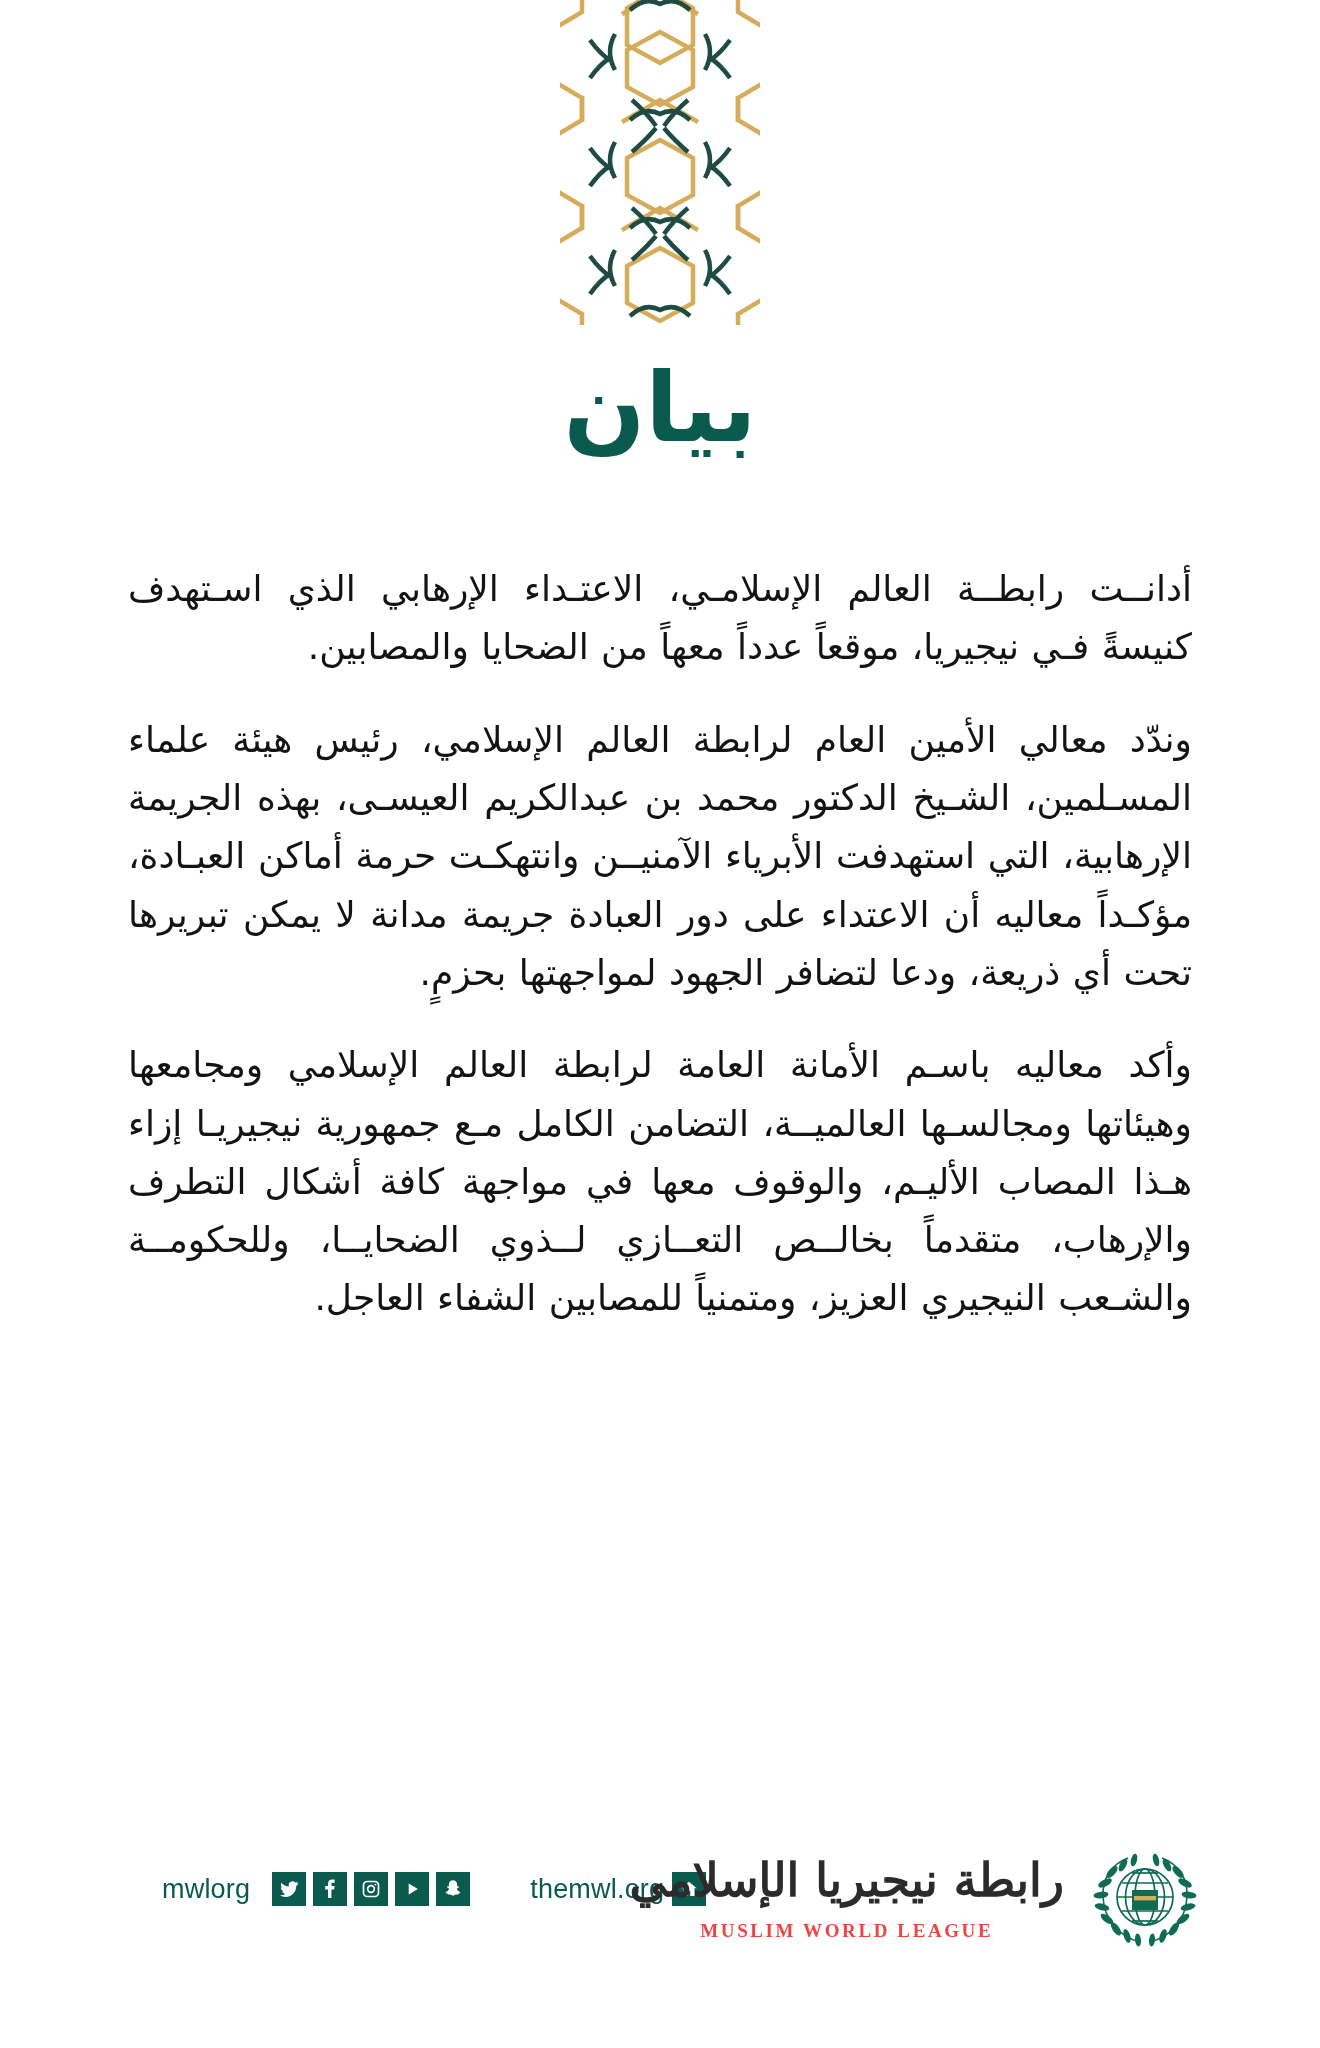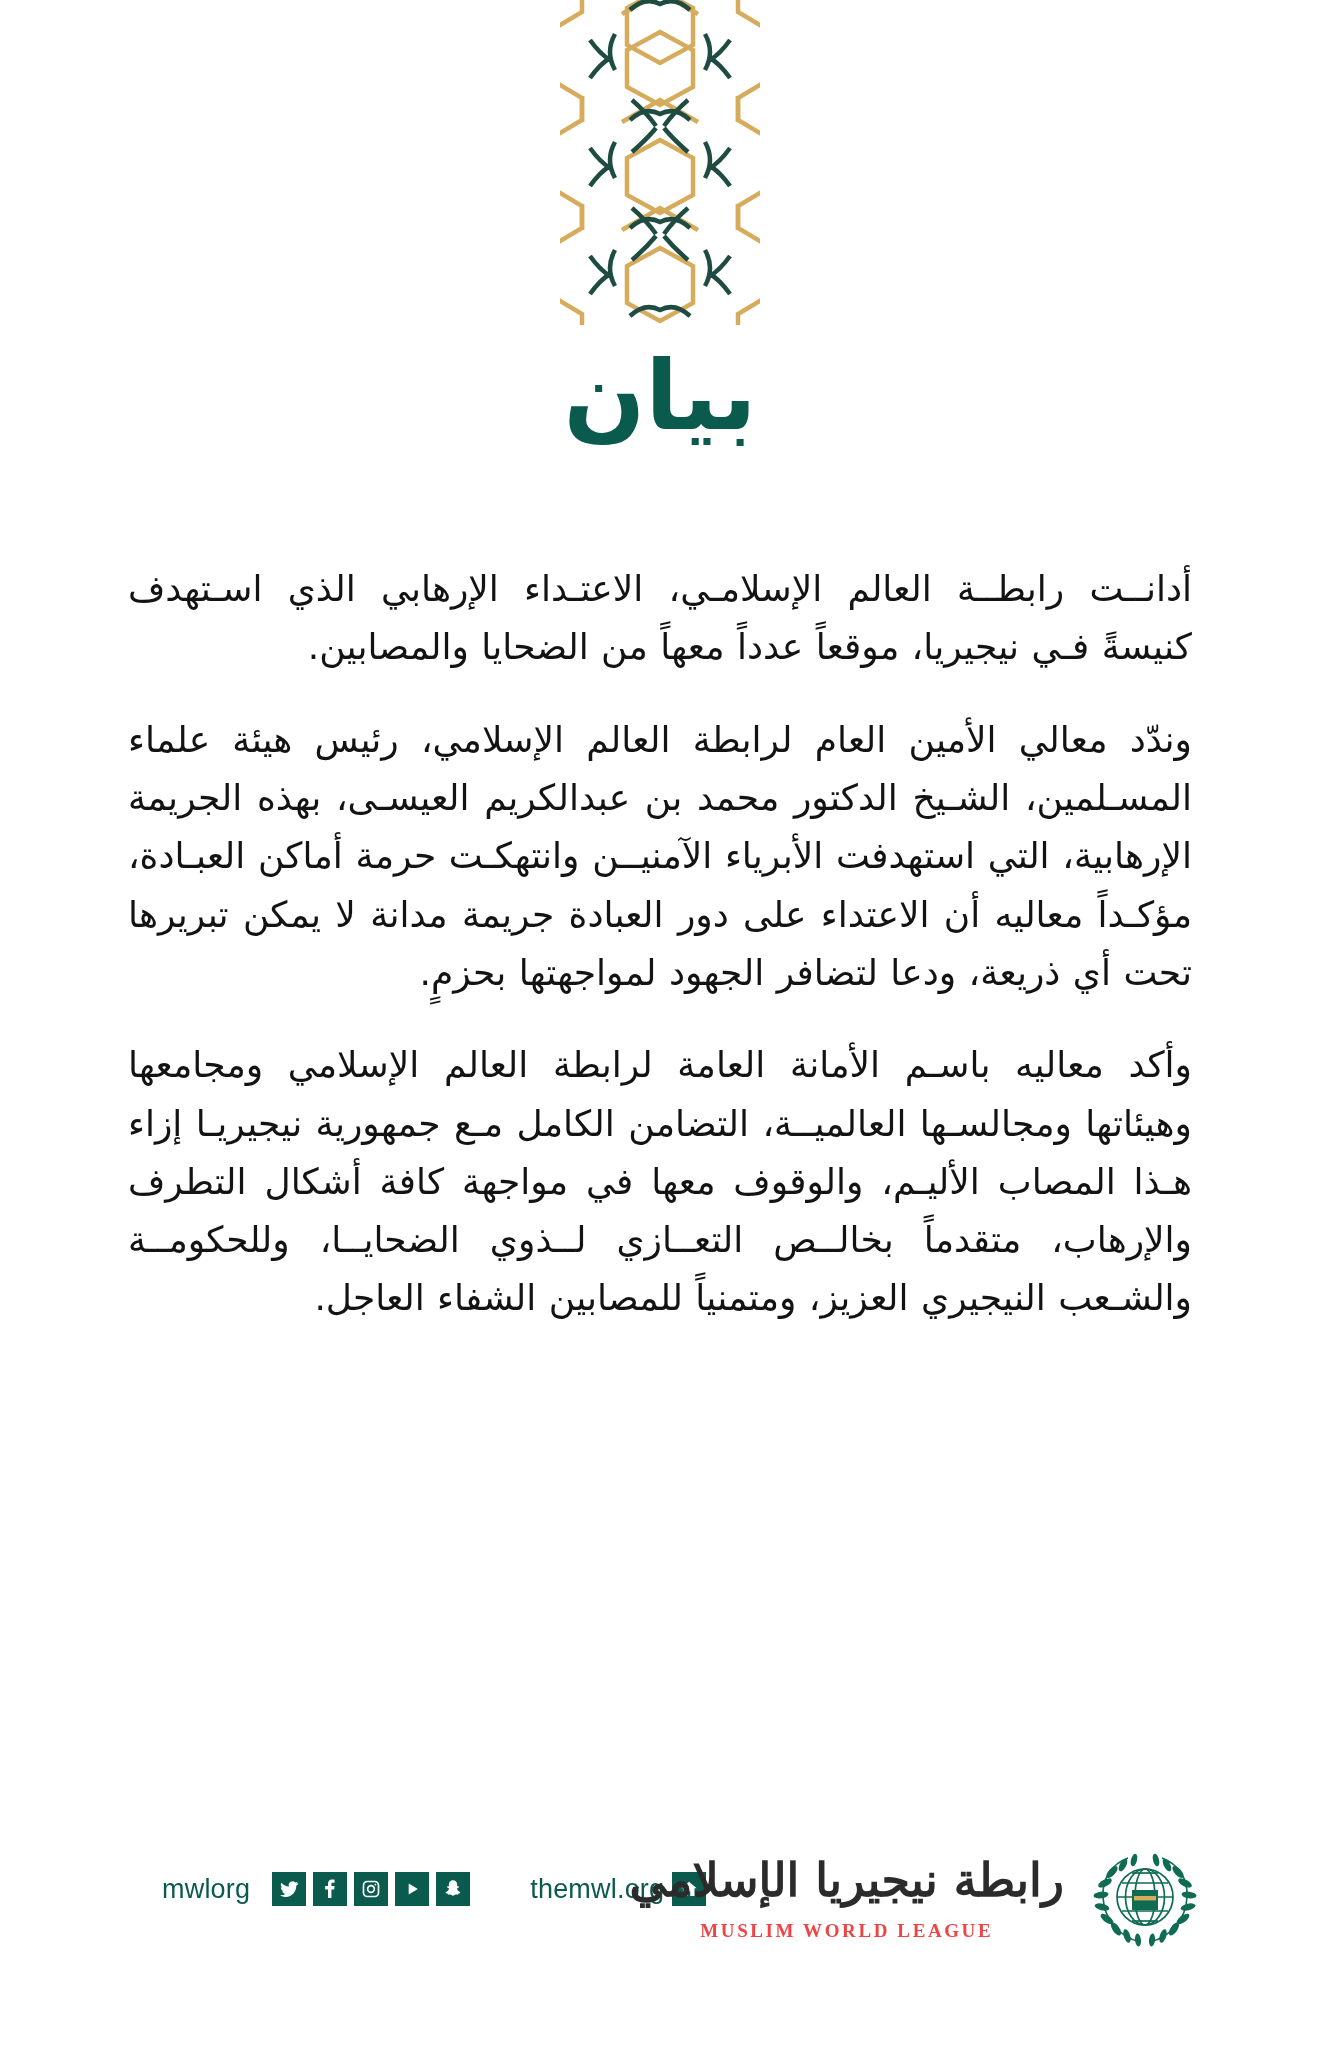--- a/index.html
+++ b/index.html
@@ -29,21 +29,21 @@
     transform: translateX(-50%);
     width: 200px;
     height: 325px;
     overflow: hidden;
   }
   .ornament svg { display: block; }
 
   
   .title-block {
     position: absolute;
-    top: 344px;
+    top: 356px;
     left: 0;
     right: 0;
     text-align: center;
   }
   .doc-title {
     font-family: "DejaVu Sans", "Liberation Sans", sans-serif;
     font-size: 96px;
     font-weight: 700;
     color: #0a5a4e;
     line-height: 1.1;

